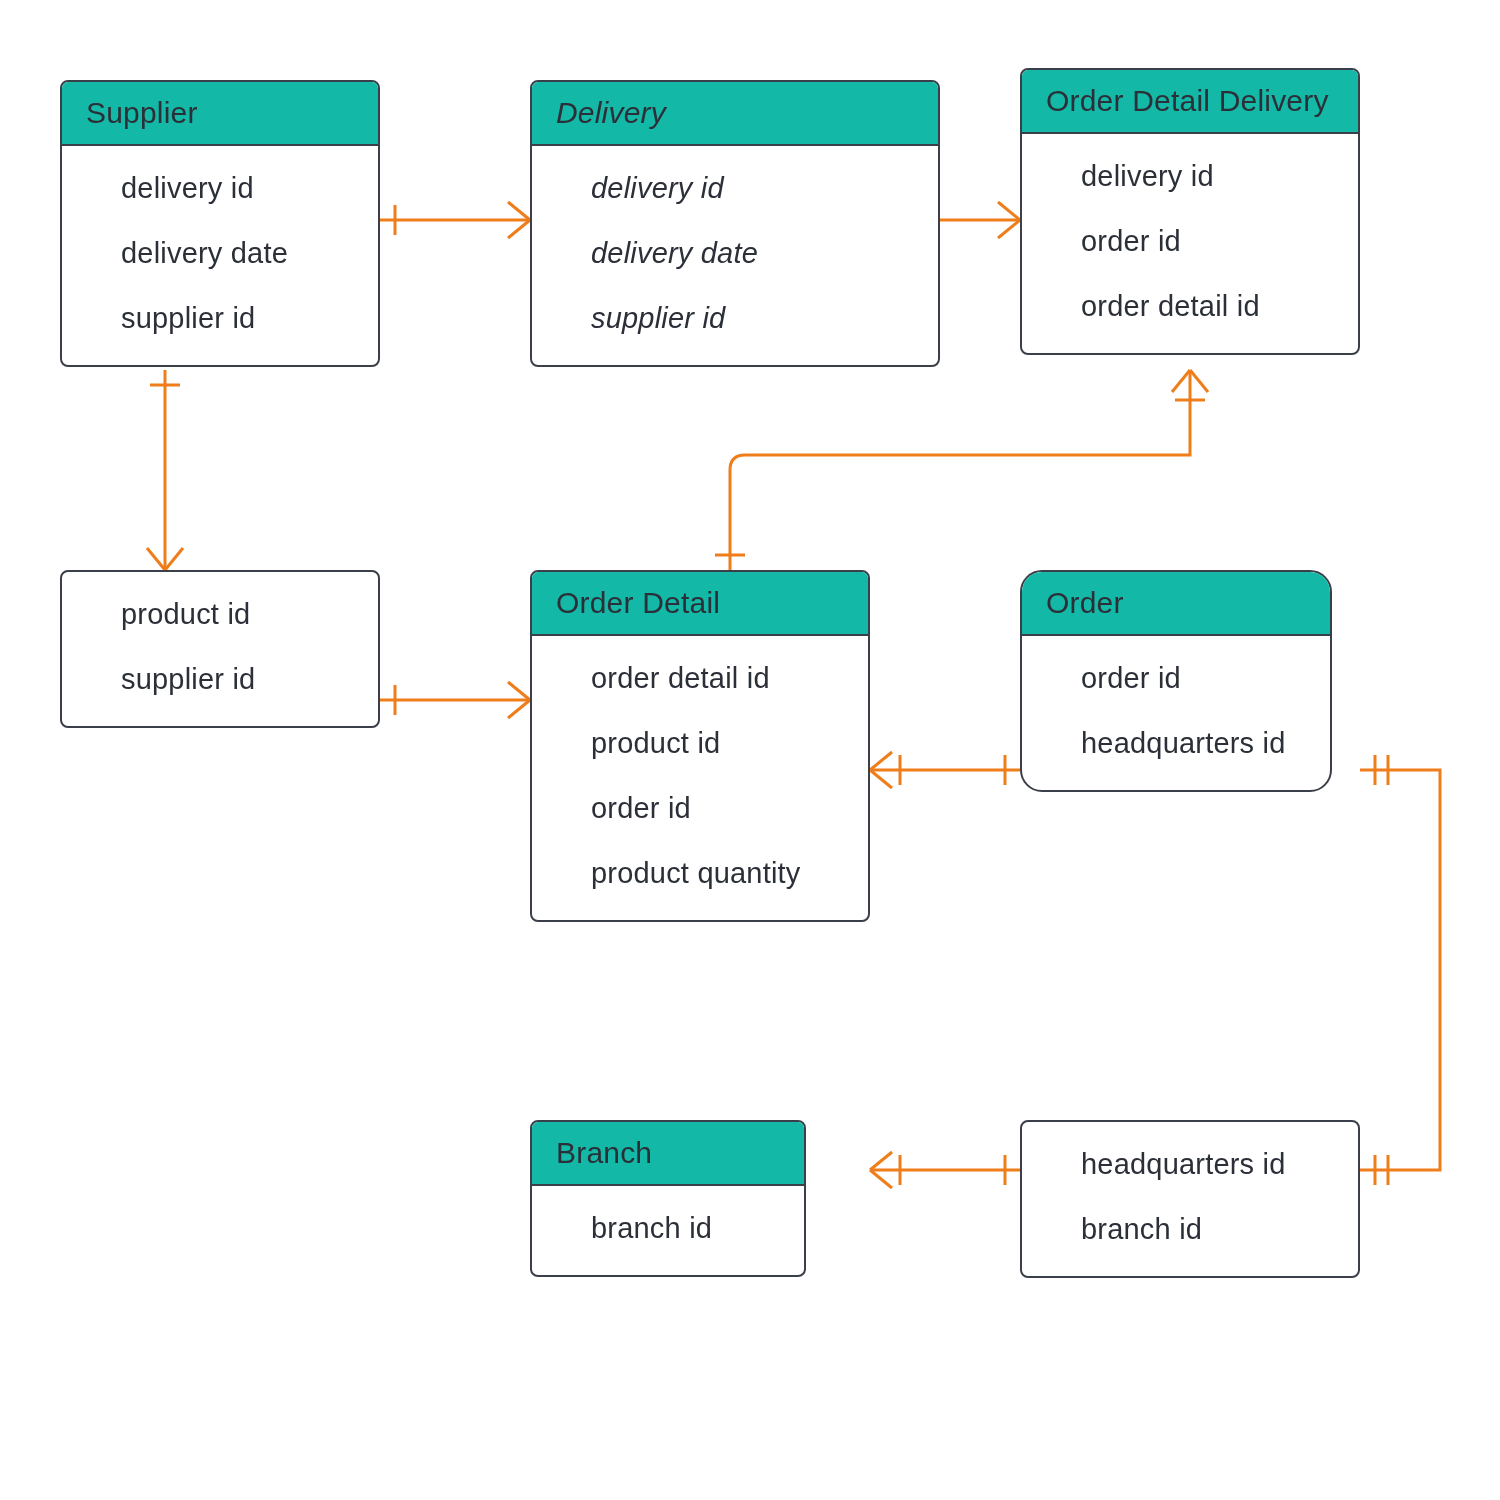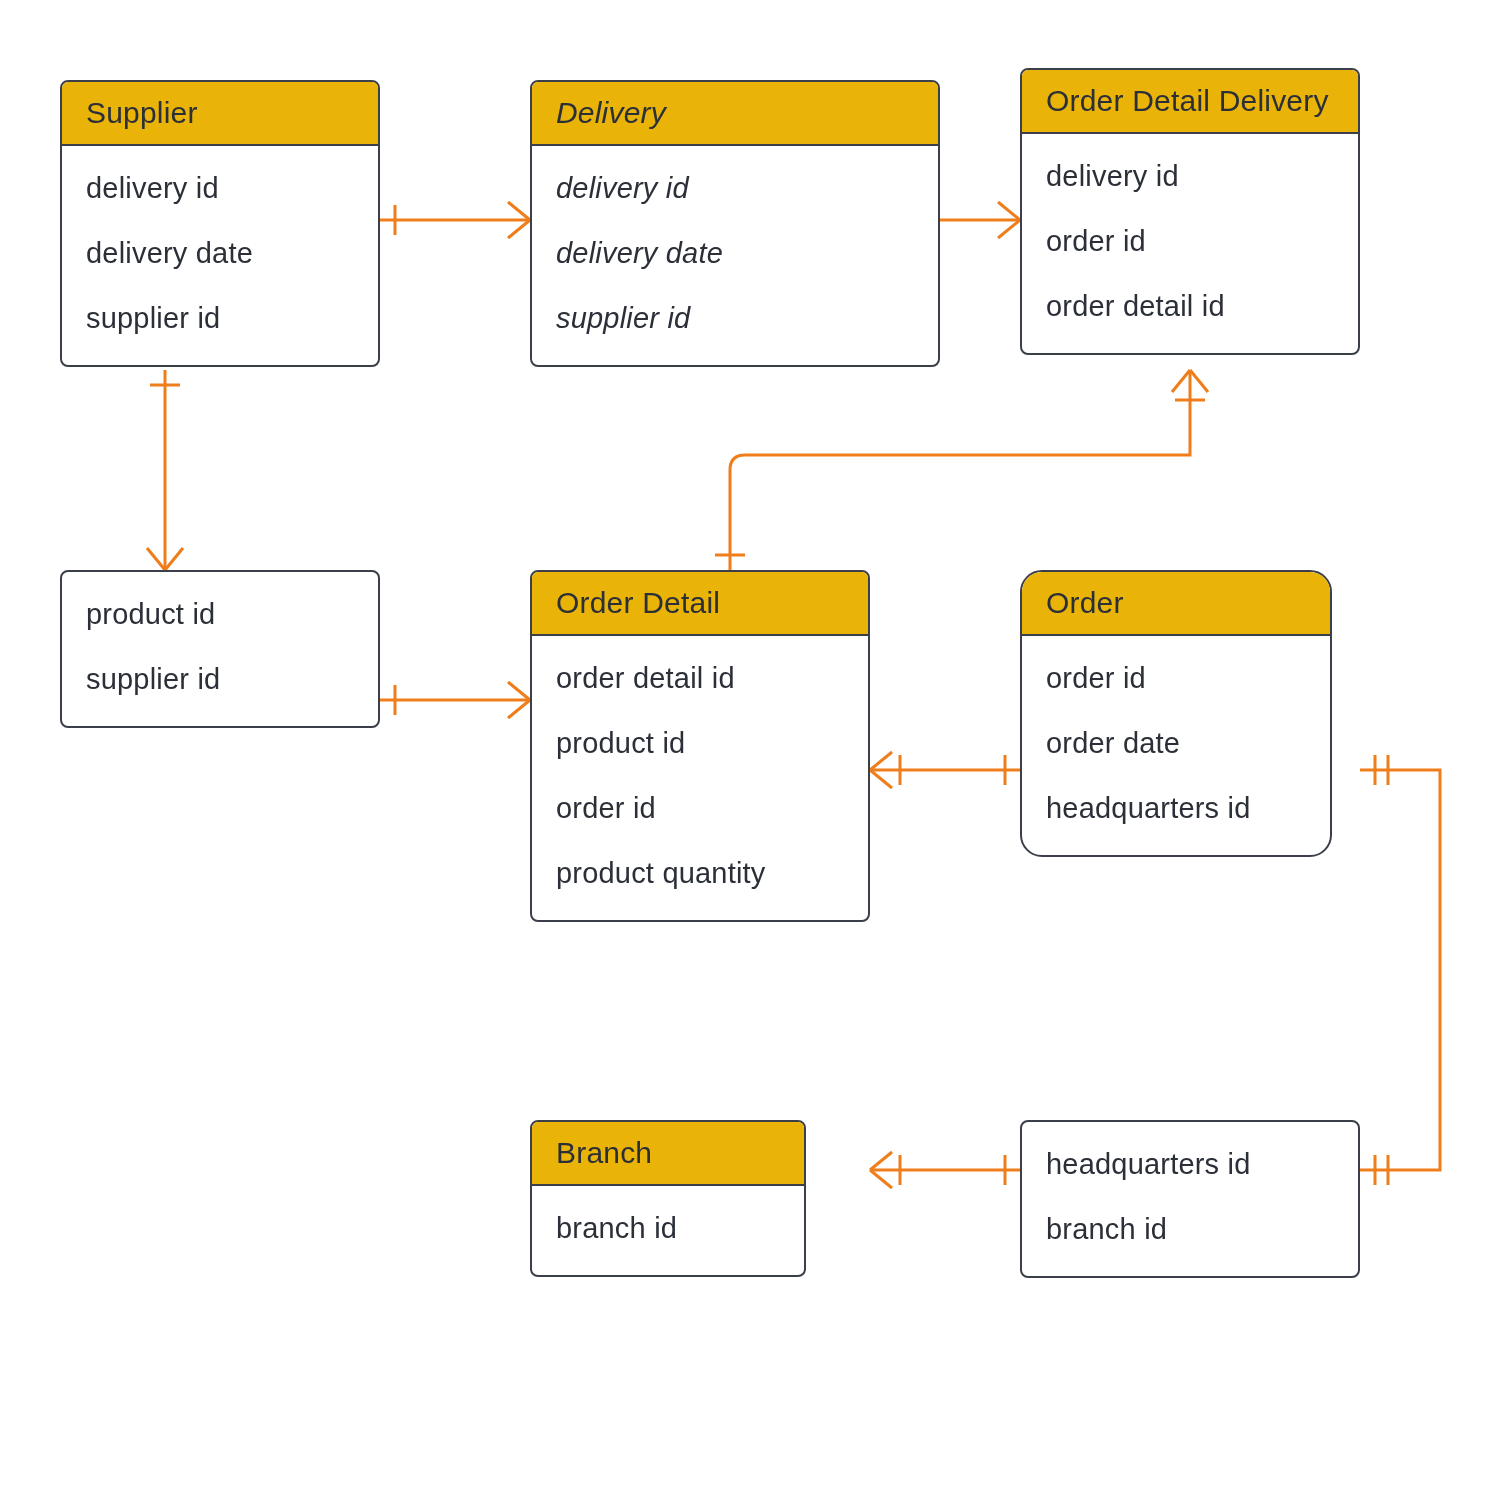--- a/index.html
+++ b/index.html
@@ -17,30 +17,31 @@
   }
   .entity{
     position:absolute;
     border:2px solid #3a3f4a;
     border-radius:8px;
     background:#ffffff;
     box-sizing:border-box;
     overflow:hidden;
   }
   .entity .title{
-    background:#eab308;
+    background:#14b8a6;
     border-bottom:2px solid #3a3f4a;
     font-size:30px;
     font-weight:400;
     color:#2b2f38;
     padding:14px 20px 14px 24px;
     letter-spacing:0.2px;
   }
   .entity .attrs{
     padding:10px 0 14px 0;
+    margin-left:35px;
   }
   .entity .attr{
     font-size:29px;
     color:#2b2f38;
     padding:16px 20px 16px 24px;
     letter-spacing:0.2px;
   }
   
   .conn{stroke:#ef7d1a;stroke-width:3;fill:none;}
 </style>
@@ -161,21 +162,20 @@
     <div class="attr">product id</div>
     <div class="attr">order id</div>
     <div class="attr">product quantity</div>
   </div>
 </div>
 
 <div class="entity" style="left:1020px;top:570px;width:312px;border-radius:22px;">
   <div class="title">Order</div>
   <div class="attrs">
     <div class="attr">order id</div>
-    <div class="attr">order date</div>
     <div class="attr">headquarters id</div>
   </div>
 </div>
 
 <div class="entity" style="left:530px;top:1120px;width:276px;">
   <div class="title">Branch</div>
   <div class="attrs">
     <div class="attr">branch id</div>
   </div>
 </div>

